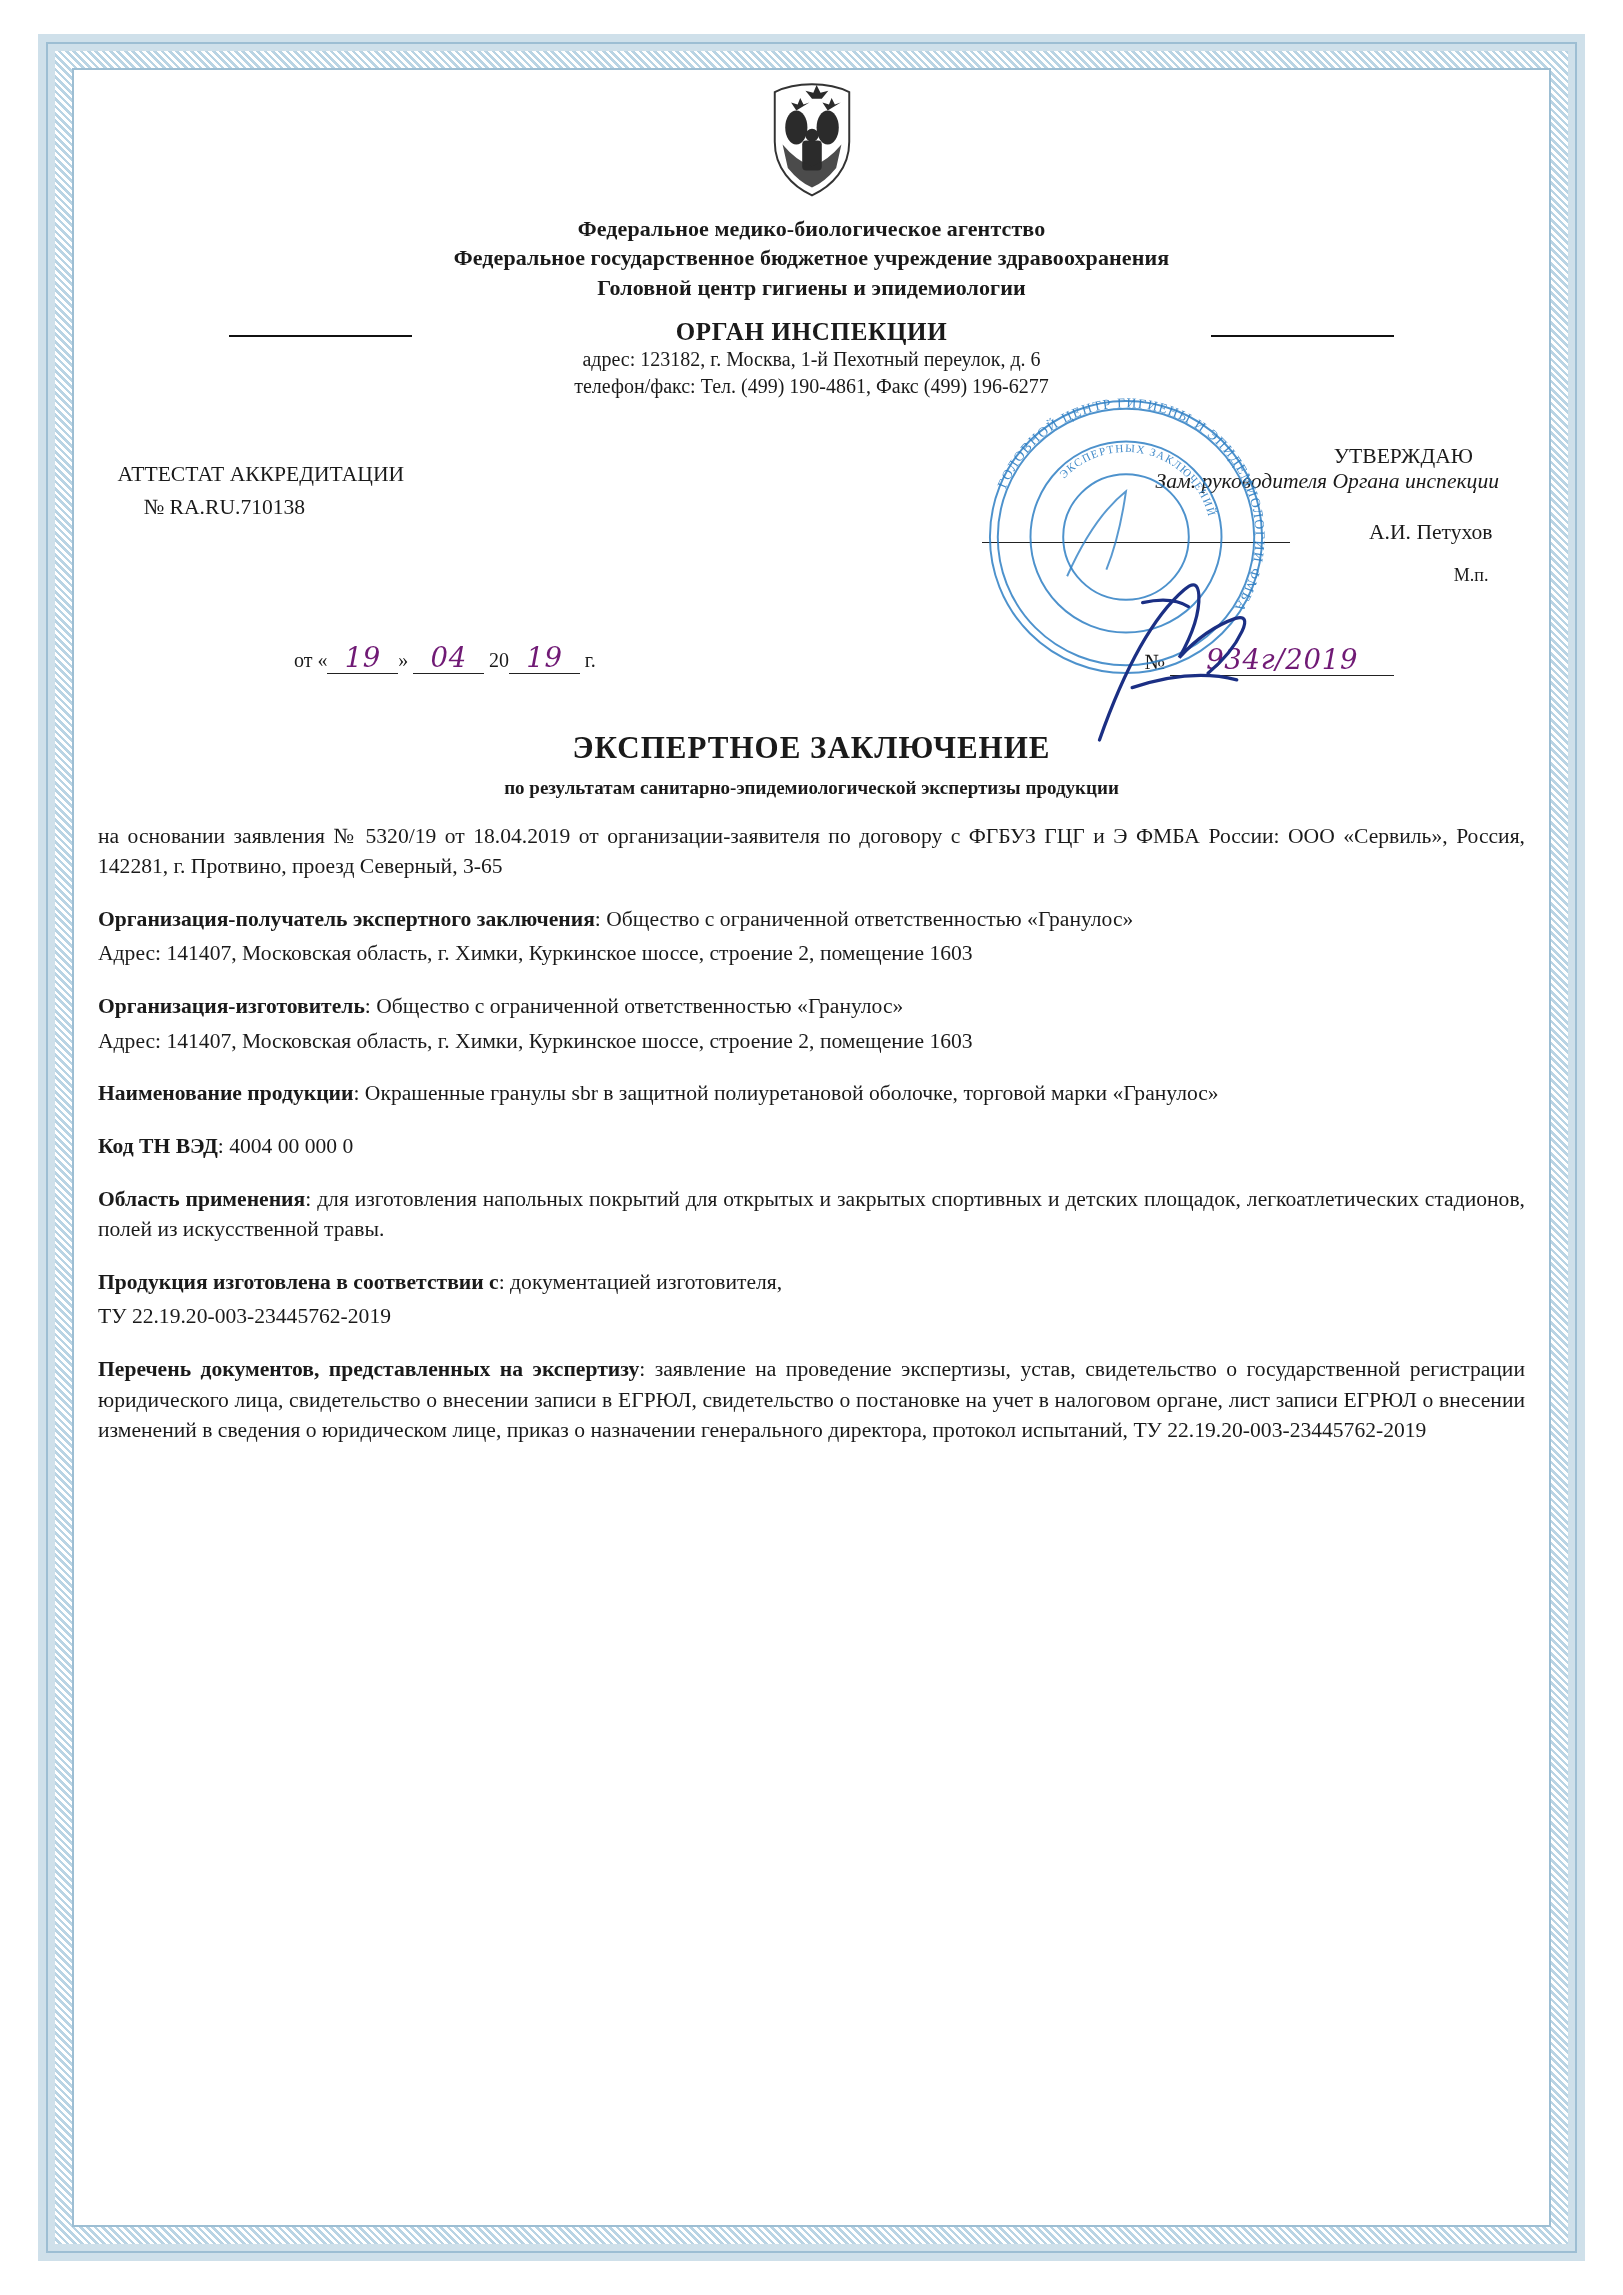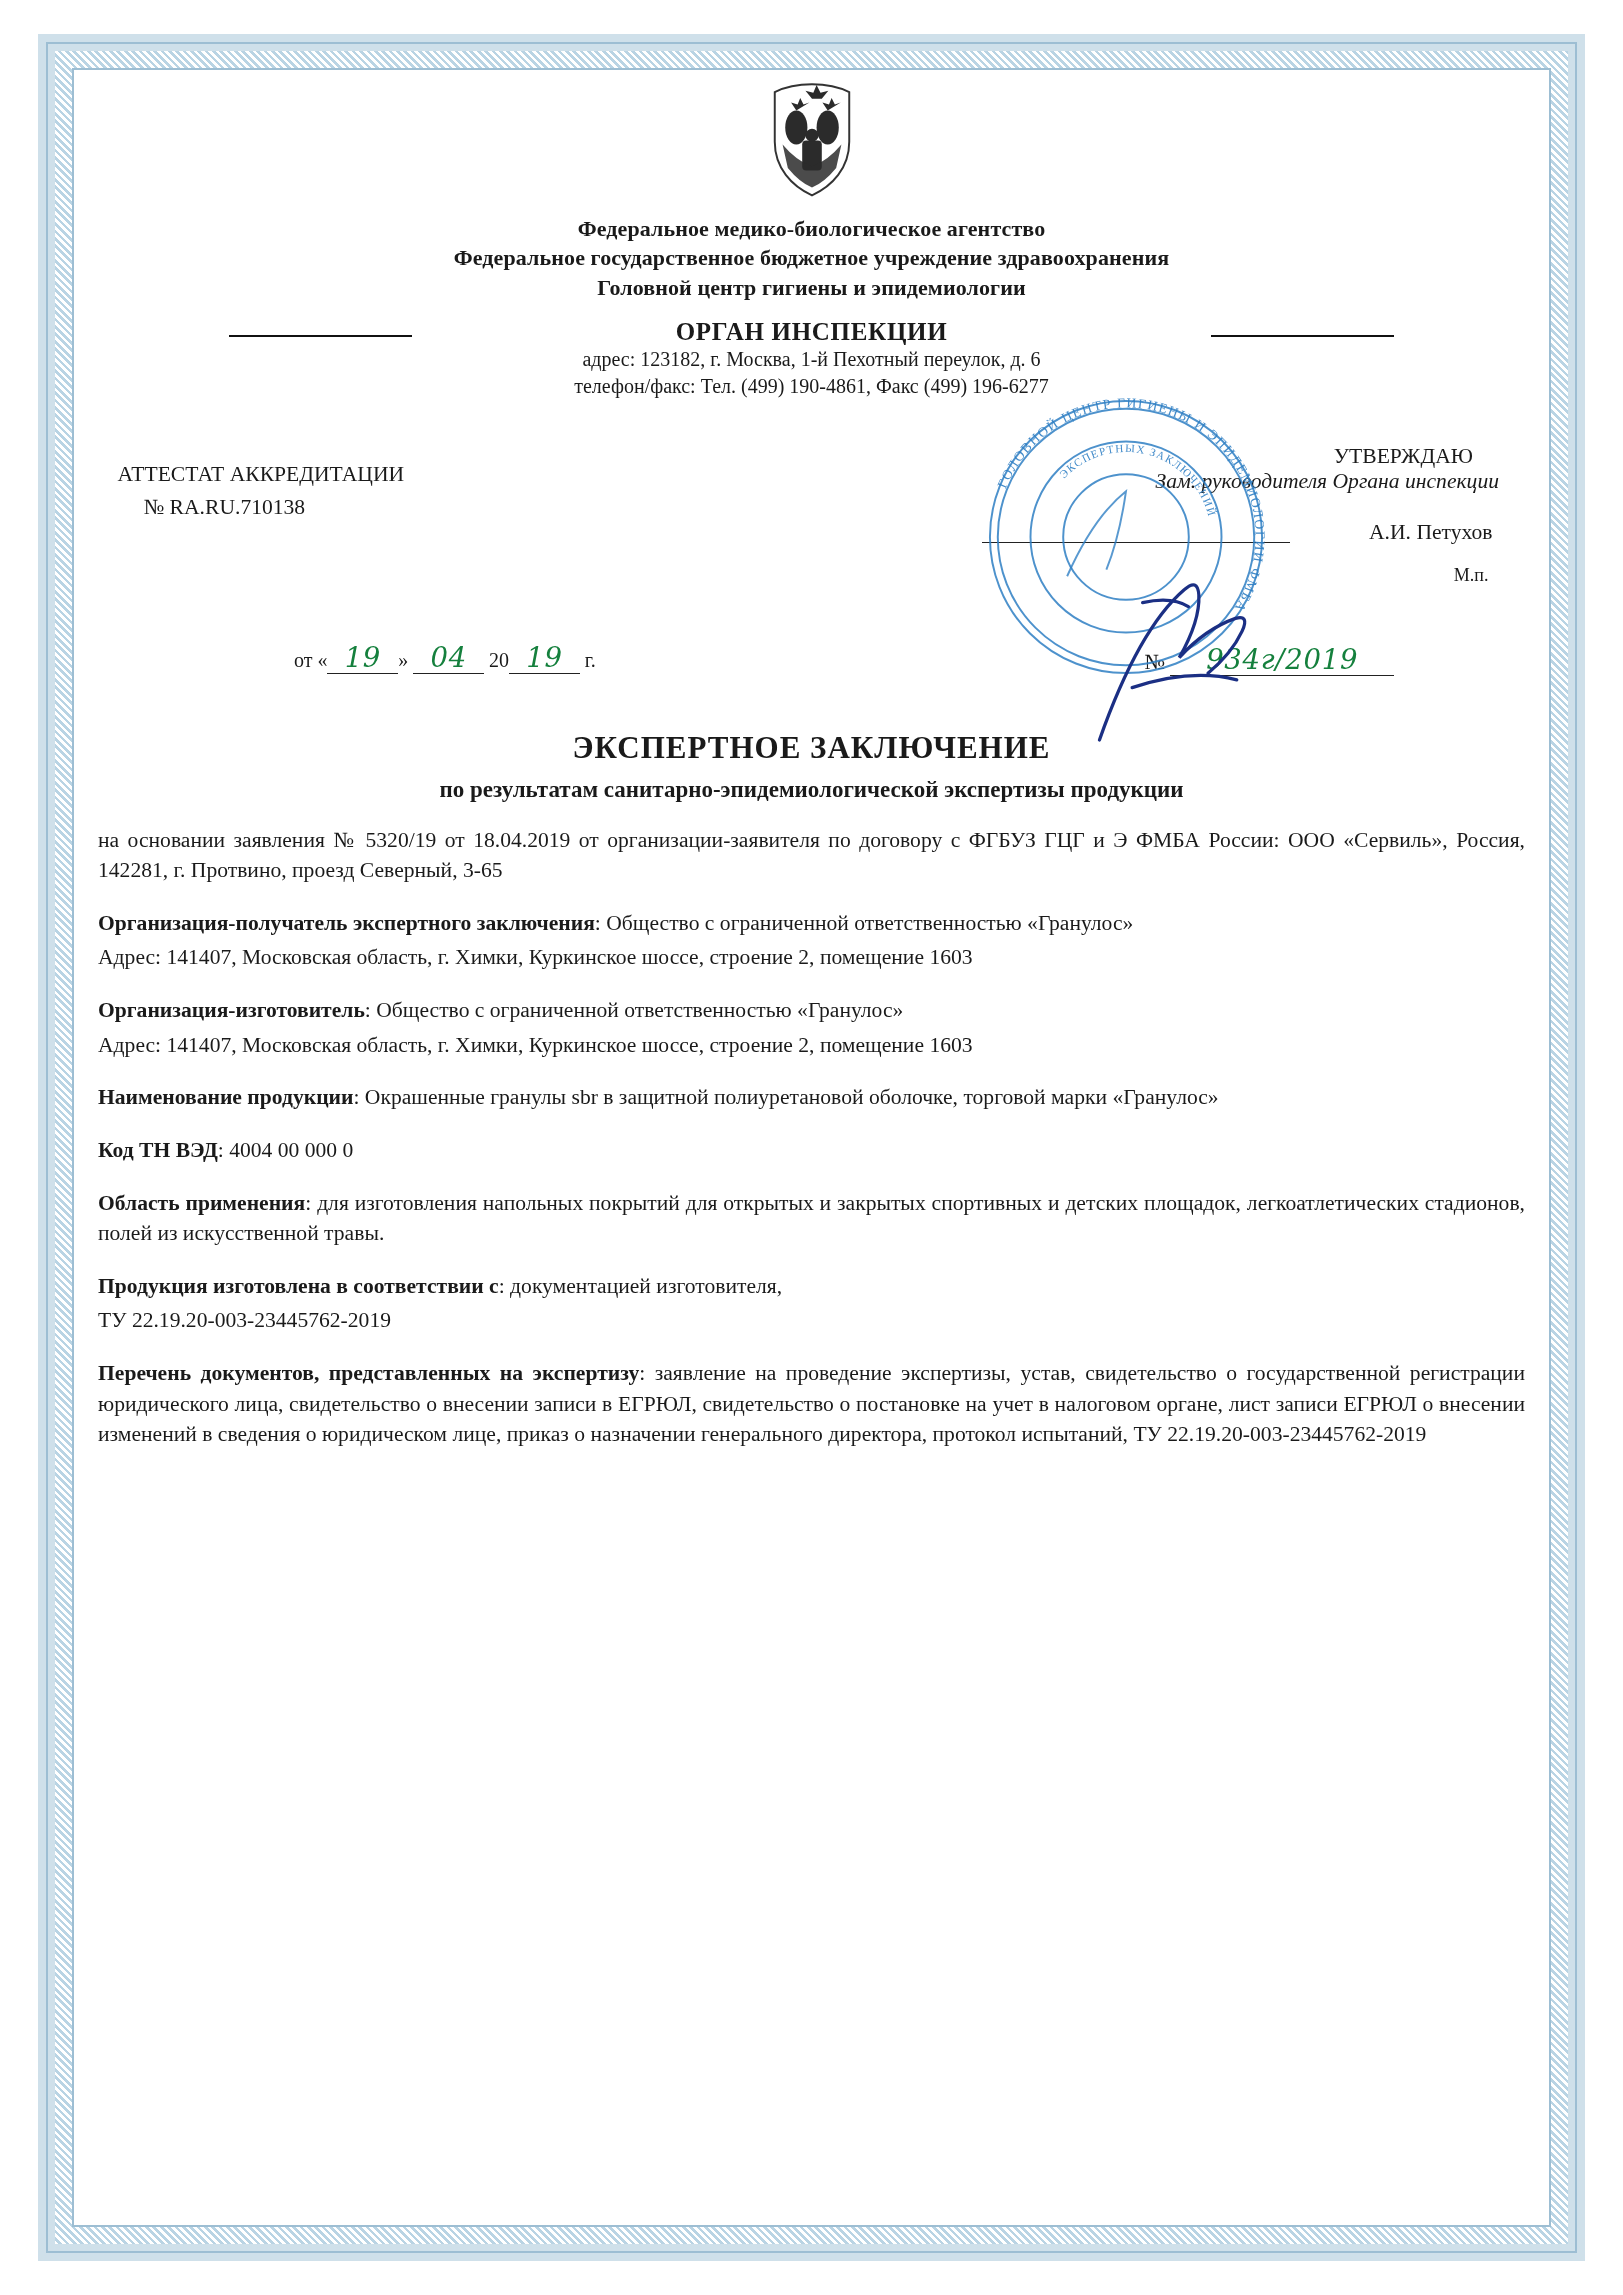--- a/index.html
+++ b/index.html
@@ -159,21 +159,21 @@
 
   .date-row {
     position: absolute;
     left: 196px;
     bottom: 6.5px;
     font-size: 20px;
   }
   .hand {
     font-family: "DejaVu Serif", serif;
     font-style: italic;
-    color: #15803d;
+    color: #701a75;
     font-size: 27.5px;
     letter-spacing: 0.7px;
   }
   .ul {
     display: inline-block;
     border-bottom: 1.3px solid #222;
     min-width: 63px;
     text-align: center;
     padding: 0 3.9px;
   }
@@ -199,21 +199,21 @@
   .doc-title {
     text-align: center;
     font-weight: bold;
     font-size: 31px;
     letter-spacing: 1px;
     margin-top: 50px;
   }
   .doc-subtitle {
     text-align: center;
     font-weight: bold;
-    font-size: 23px;
+    font-size: 19px;
     margin-top: 10.5px;
   }
 
   
   p.body {
     font-size: 21.6px;
     line-height: 1.42;
     margin: 22px 0 0 0;
     text-align: justify;
   }

